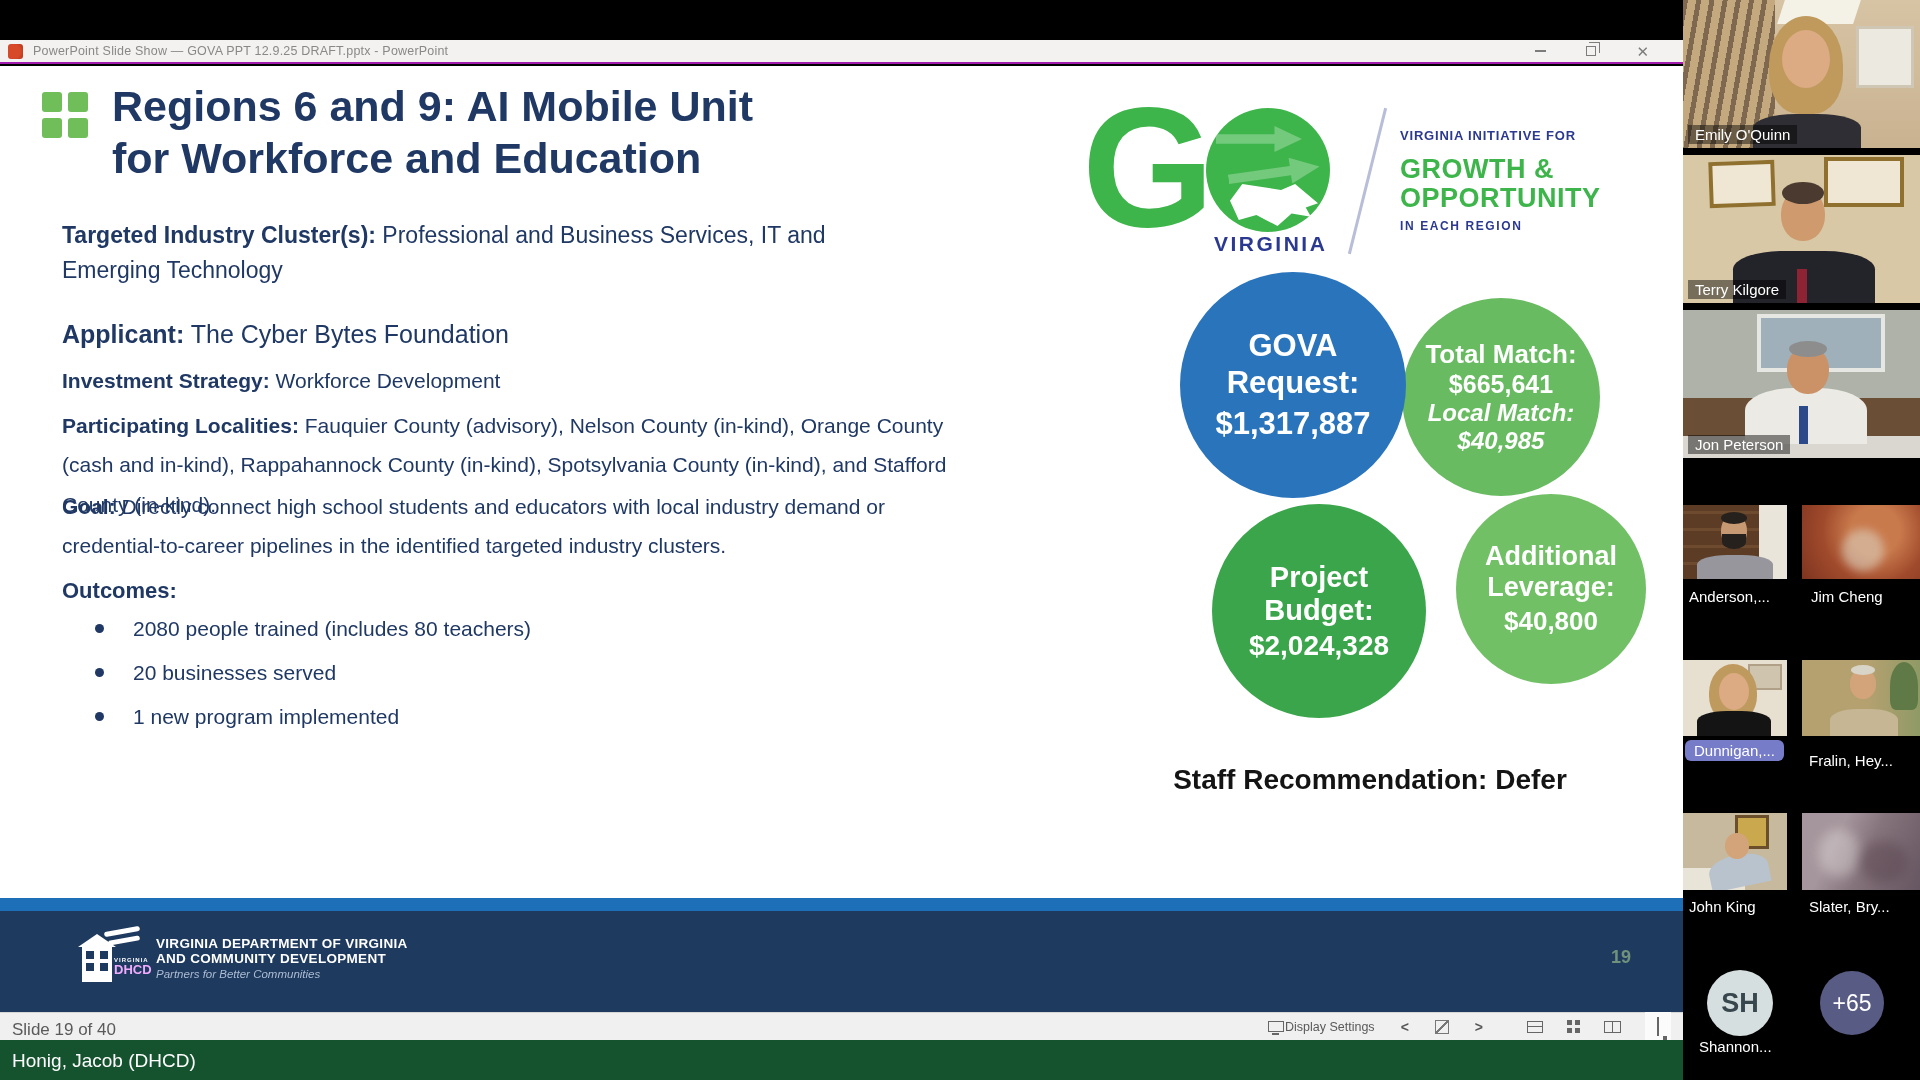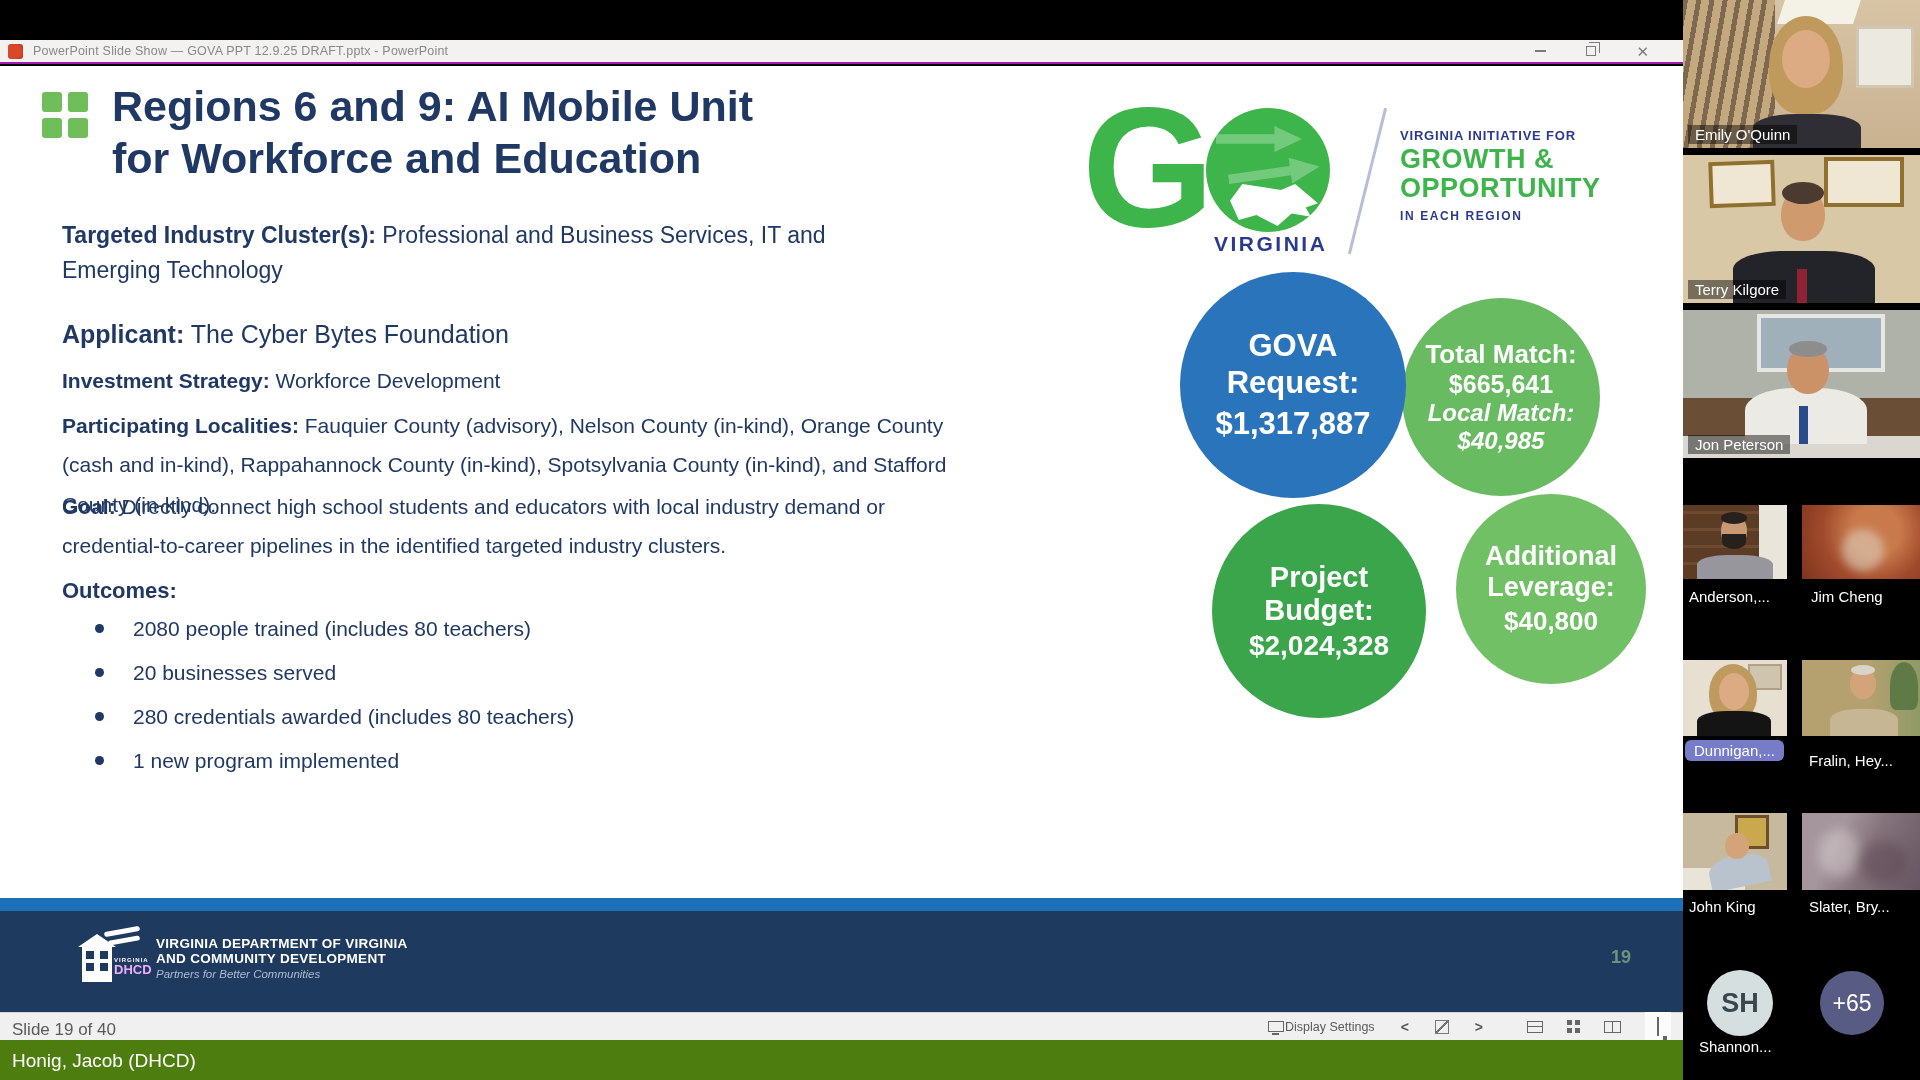--- a/index.html
+++ b/index.html
@@ -52,21 +52,21 @@
   .go-arrow.a2 { left:22px; top:52px; width:92px; height:26px; transform:rotate(-8deg); }
   .go-va { position:absolute; left:24px; bottom:6px; width:88px; height:42px; background:#fff;
           clip-path:polygon(0 40%,14% 0,58% 14%,74% 0,100% 46%,86% 56%,92% 78%,70% 70%,54% 100%,30% 74%,10% 86%); }
   .go-virginia { position:absolute; left:1212px; top:166px; font-size:21px; font-weight:800;
           color:#2b3990; letter-spacing:2.5px; background:#fff; padding:0 2px; }
   .go-slash { position:absolute; left:1366px; top:40px; width:3px; height:150px;
           background:#b9bed8; transform:rotate(14deg); }
   .go-right { position:absolute; left:1400px; top:62px; width:220px; }
   .gr1 { font-size:13px; font-weight:bold; color:#2b3990; letter-spacing:.8px; }
   .gr2, .gr3 { font-size:27px; font-weight:800; color:#3db54a; letter-spacing:.5px; line-height:1.08; }
-  .gr2 { margin-top:2px; }
+  .gr2 { margin-top:12px; }
   .gr4 { font-size:12px; font-weight:bold; color:#2b3990; letter-spacing:1.6px; margin-top:6px; }
 
   
   .circle { position:absolute; border-radius:50%; color:#fff; text-align:center;
             display:flex; flex-direction:column; align-items:center; justify-content:center; }
   .c-request  { left:1180px; top:206px; width:226px; height:226px; background:#2a74bc; z-index:2; }
   .c-request .lbl { font-size:31px; font-weight:bold; width:185px; line-height:1.18; }
   .c-request .val { font-size:31px; font-weight:600; margin-top:5px; }
   .c-match    { left:1402px; top:232px; width:198px; height:198px; background:#69bb62; }
   .c-match .lbl { font-size:26px; font-weight:bold; }
@@ -119,21 +119,21 @@
   .iv-grid { width:13px; height:13px; position:relative; }
   .iv-grid::before { content:""; position:absolute; width:5px; height:5px; background:#666;
               box-shadow:8px 0 0 #666, 0 8px 0 #666, 8px 8px 0 #666; }
   .iv-book { width:17px; height:12px; border:1.5px solid #666;
               background:linear-gradient(90deg,transparent 46%,#666 46% 54%,transparent 54%); }
   .iv-present-wrap { background:#fbfbfb; padding:6px 12px; }
   .iv-present { width:16px; height:11px; border:1.5px solid #666; position:relative; }
   .iv-present::after { content:""; position:absolute; left:5px; bottom:-5px; width:4px; height:4px; background:#666; }
 
   
-  .bottom-bar { position:absolute; left:0; top:1040px; width:1920px; height:40px; background:#4d7c0f; }
+  .bottom-bar { position:absolute; left:0; top:1040px; width:1920px; height:40px; background:#14532d; }
   .presenter { position:absolute; left:12px; top:10px; font-size:19px; color:#fff; }
 
   
   .sidebar { position:absolute; left:1683px; top:0; width:237px; height:1080px; background:#000;padding-left:36px; }
   .vid { position:absolute; overflow:hidden; }
   .tile-full { left:0; width:237px; height:148px; }
   .vlabel { position:absolute; color:#fff; font-size:15px; padding:1px 7px;
             background:rgba(0,0,0,.45); white-space:nowrap; }
   .vlabel.inside { left:5px; bottom:4px; }
   .vlabel.hl { background:#767cc8; border-radius:6px; padding:2px 9px; }
@@ -245,21 +245,20 @@
     <div class="fld f-investment"><span class="f-label">Investment Strategy:</span><span> Workforce Development</span></div>
 
     <div class="fld f-localities"><span class="f-label">Participating Localities:</span><span> Fauquier County (advisory), Nelson County (in-kind), Orange County (cash and in-kind), Rappahannock County (in-kind), Spotsylvania County (in-kind), and Stafford County (in-kind).</span></div>
 
     <div class="fld f-goal"><span class="f-label">Goal:</span><span> Directly connect high school students and educators with local industry demand or credential-to-career pipelines in the identified targeted industry clusters.</span></div>
 
     <div class="outcomes-label">Outcomes:</div>
     <div class="outcomes">
       <div class="outcome">2080 people trained (includes 80 teachers)</div>
       <div class="outcome">20 businesses served</div>
-      <div class="outcome">280 credentials awarded (includes 80 teachers)</div>
       <div class="outcome">1 new program implemented</div>
     </div>
 
     <div>
       <div class="go-g">G</div>
       <div class="go-o">
         <div class="go-arrow a1"></div>
         <div class="go-arrow a2"></div>
         <div class="go-va"></div>
       </div>
@@ -285,20 +284,21 @@
     </div>
     <div class="circle c-budget">
       <div class="lbl">Project Budget:</div>
       <div class="val">$2,024,328</div>
     </div>
     <div class="circle c-leverage">
       <div class="lbl">Additional Leverage:</div>
       <div class="val">$40,800</div>
     </div>
 
+    <div class="staff-rec">Staff Recommendation: Defer</div>
 
     <div class="footer-stripe"></div>
     <div class="footer">
       <div class="dhcd">
         <div class="dhcd-icon">
           <div class="dh-roof"></div>
           <div class="dh-body"></div>
           <div class="dh-wave w1"></div>
           <div class="dh-wave w2"></div>
           <div class="dh-txt-sm">VIRGINIA</div>

